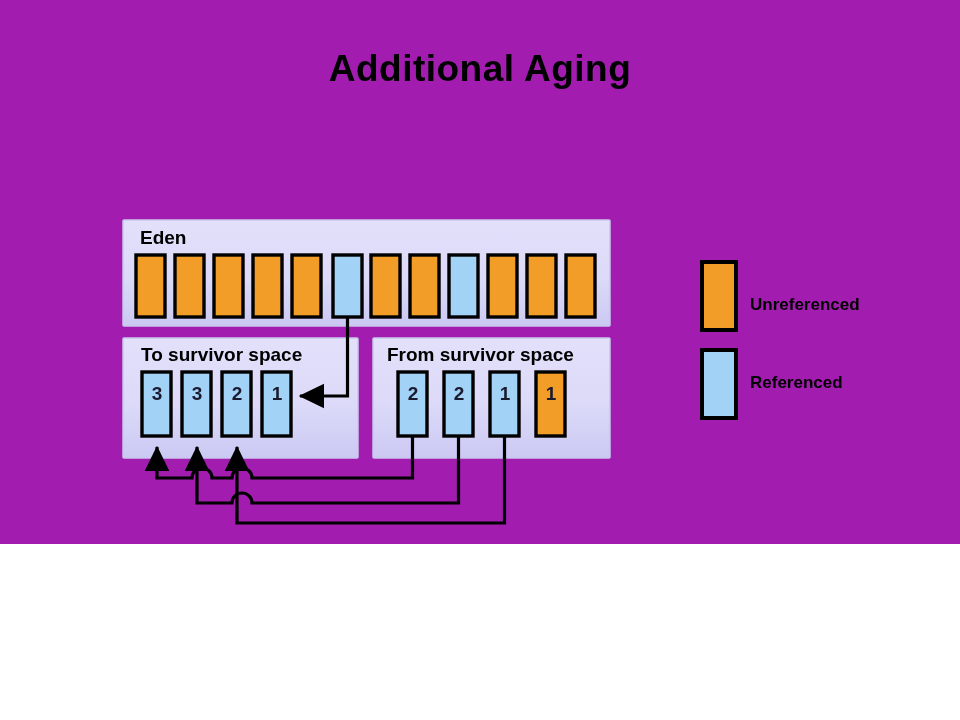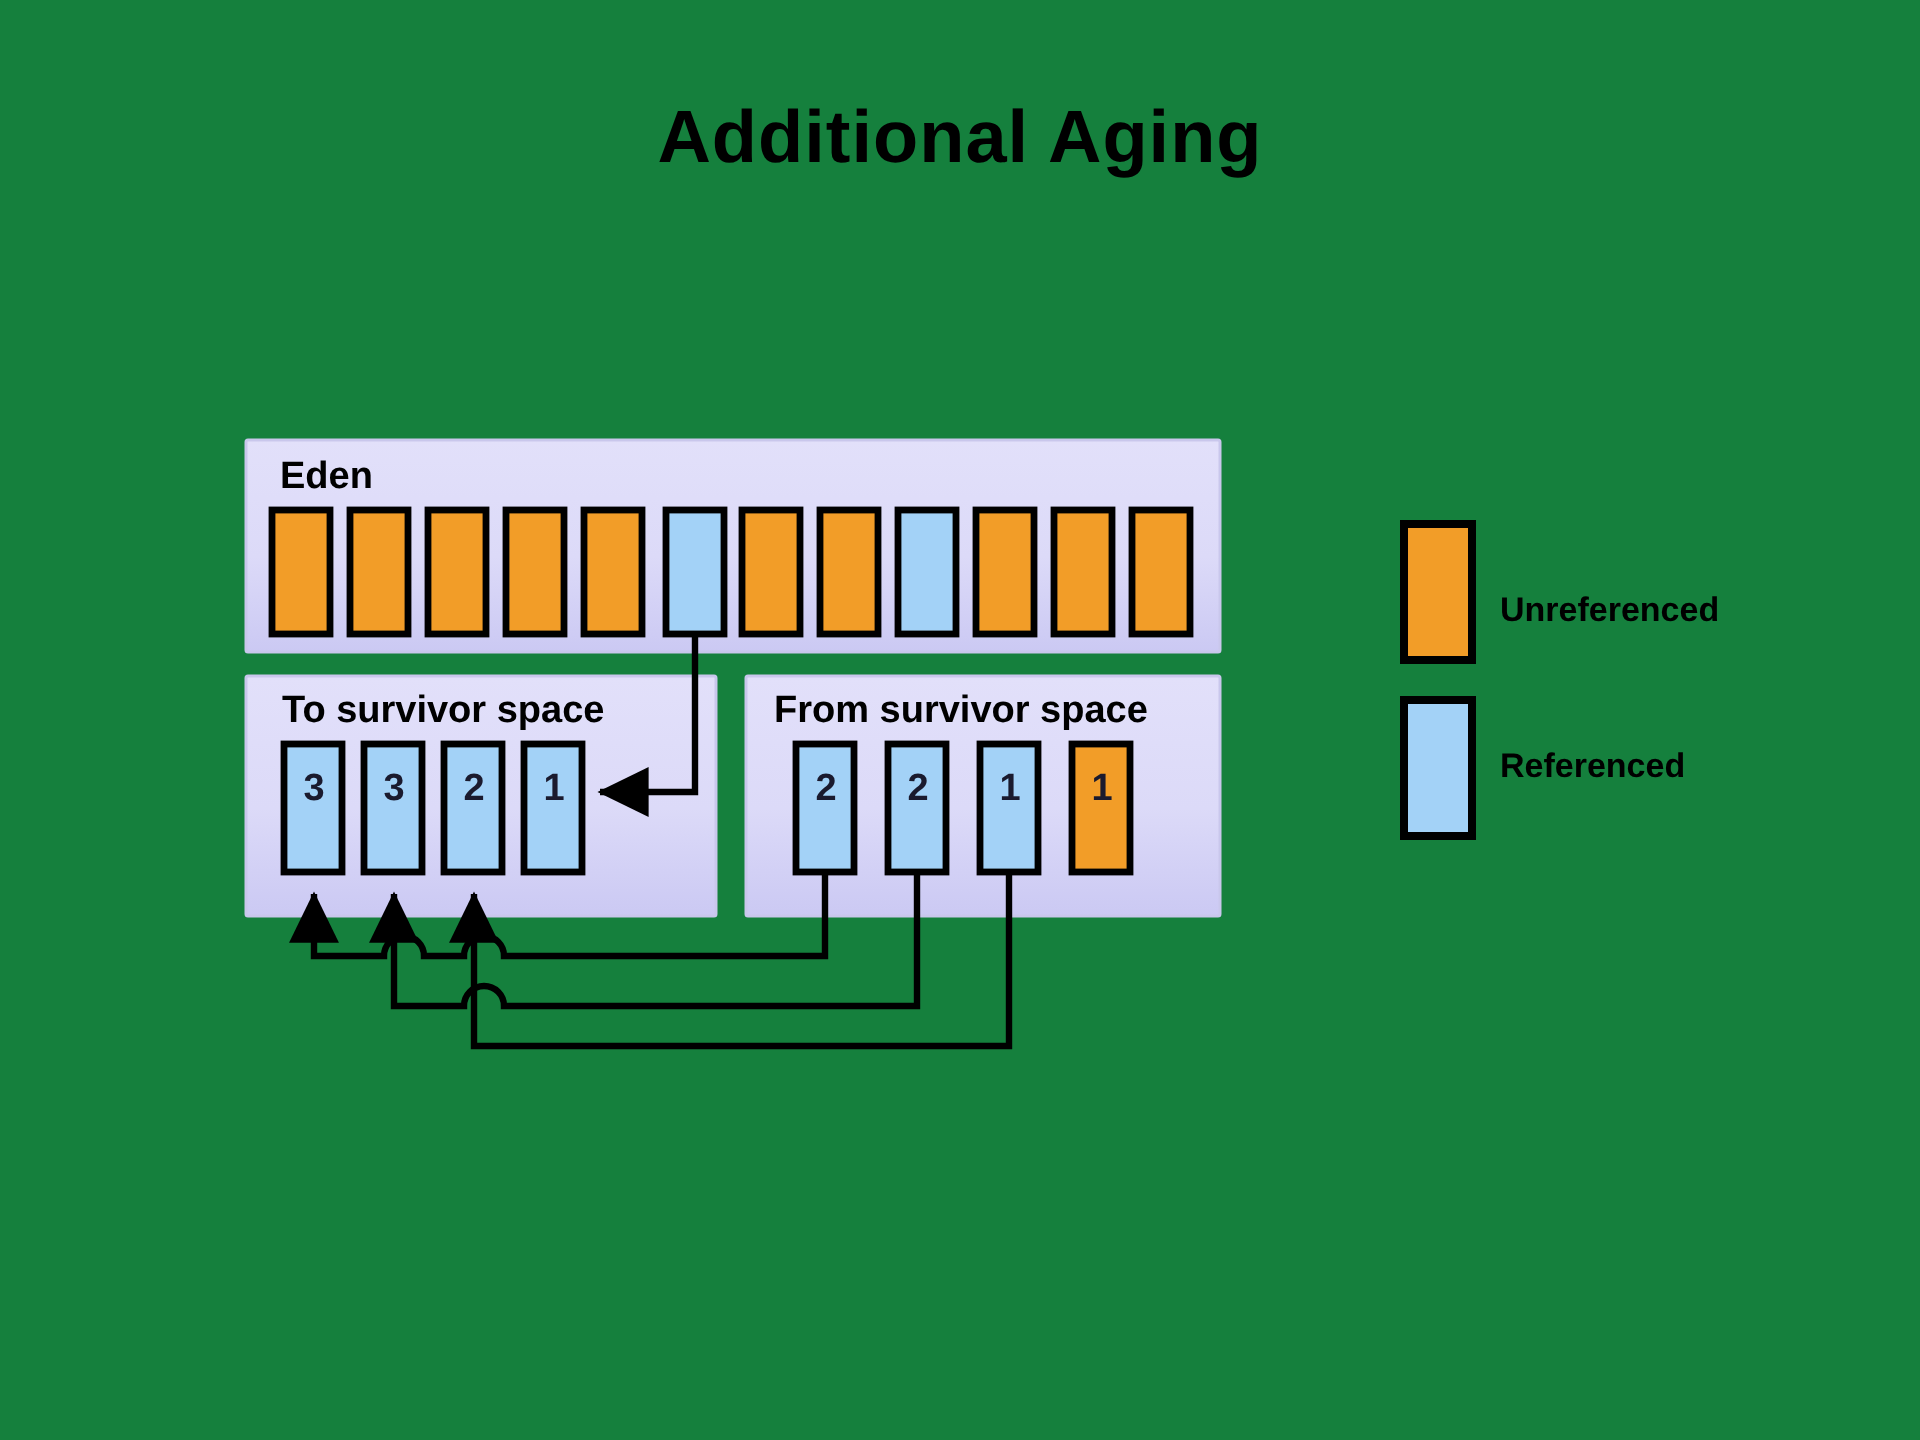--- a/index.html
+++ b/index.html
@@ -3,22 +3,22 @@
 <meta charset="utf-8">
 <style>
   html, body {
     margin: 0;
     padding: 0;
     background: #ffffff;
   }
   #slide {
     position: relative;
     width: 960px;
-    height: 720px;
-    background: #15803d;
+    height: 544px;
+    background: #a21caf;
     overflow: hidden;
     font-family: "Liberation Sans", sans-serif;
   }
   #slide-title {
     position: absolute;
     left: 0;
     top: 48px;
     width: 960px;
     text-align: center;
     font-size: 37px;

